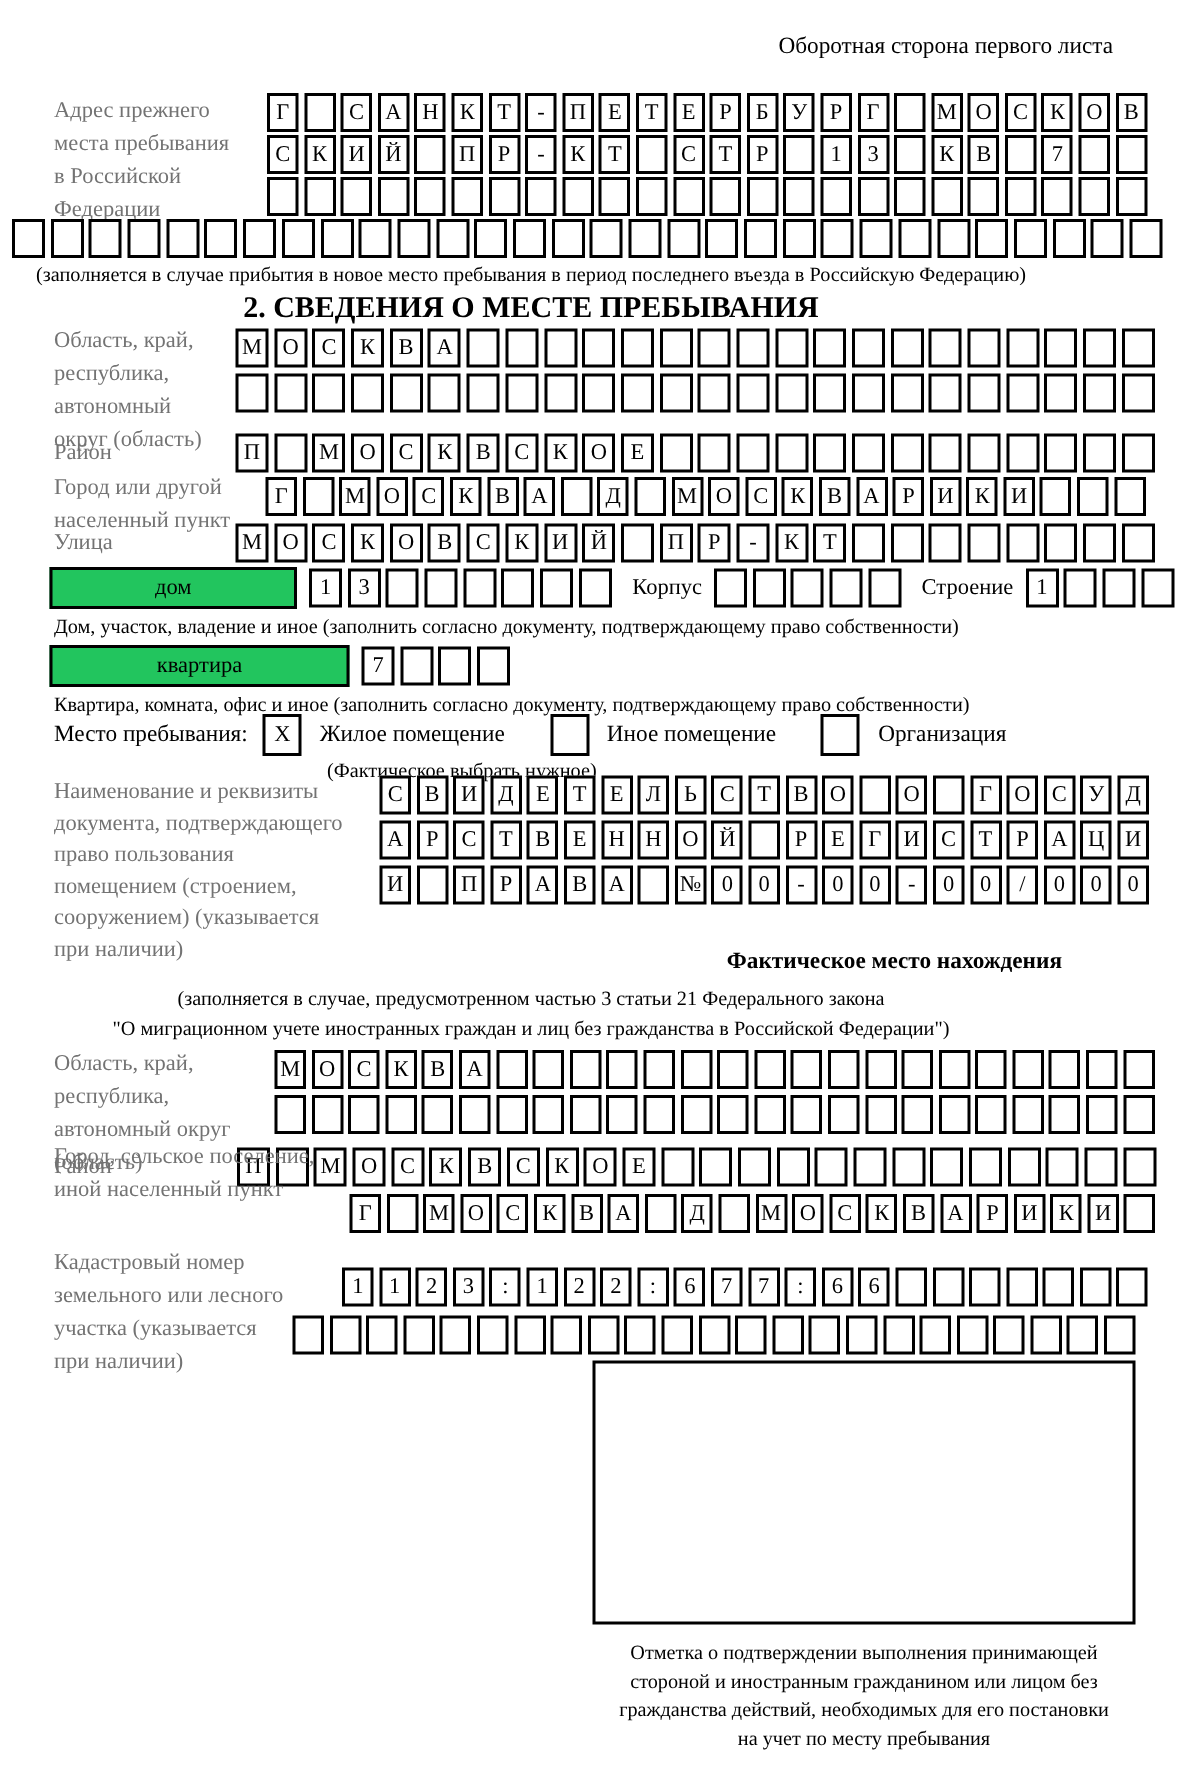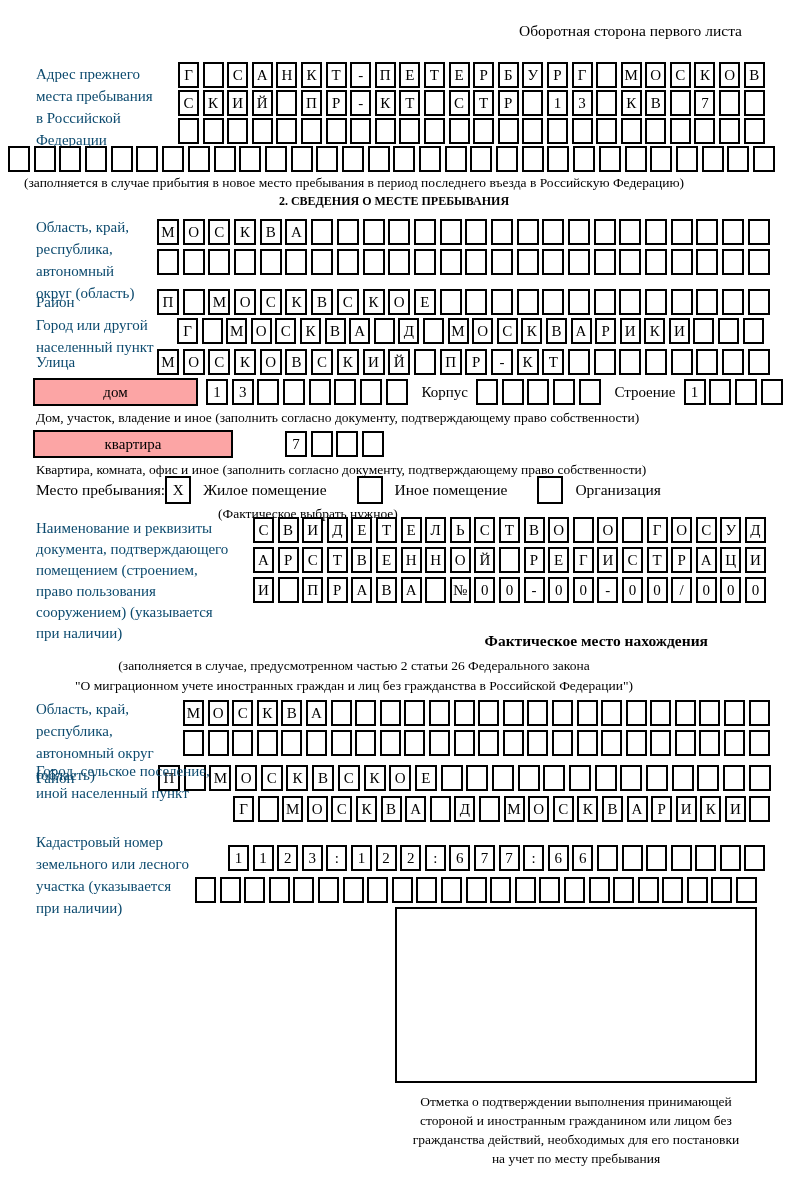--- a/index.html
+++ b/index.html
@@ -3,52 +3,52 @@
 <meta charset="utf-8">
 <style>
   html,body { margin:0; padding:0; background:#fff; }
   .page {
     position:relative; width:800px; height:1180px; margin:0 auto;
     background:#fff; color:#000;
     font-family:"Liberation Serif","DejaVu Serif",serif;
     overflow:hidden;
   }
   .abs { position:absolute; }
-  .lbl { font-size:15px; line-height:22px; color:#0c4a6e; }
+  .lbl { font-size:15px; line-height:22px; color:#737373; }
   .lbl21 { line-height:21px; }
   .note { font-size:13.5px; color:#000; }
   .center { text-align:center; width:708px; left:0; }
   .header-note { font-size:15.5px; text-align:right; width:742px; left:0; }
-  .sec-title { font-size:12px; font-weight:bold;padding-left:40px; }
+  .sec-title { font-size:20px; font-weight:bold; }
   .fact-title { font-size:15.5px; font-weight:bold;text-align:right; }
 
   .boxrow { display:flex; }
   .cbox {
     box-sizing:border-box; flex:0 0 22px; width:22px; height:26px;
     margin-right:3.7px; border:2px solid #000; background:#fff;
     display:inline-flex; align-items:center; justify-content:center;
     font-size:15px; line-height:1;
   }
   .cmp .cbox { flex:0 0 21px; width:21px; margin-right:3.6px; }
 
   .composite { display:flex; align-items:center; }
   .field-box {
     box-sizing:border-box; border:2px solid #000; height:28px;
     display:flex; align-items:center; justify-content:center;
-    font-size:15px; background:#fca5a5;
+    font-size:15px; background:#22c55e;
   }
   .dom-box { width:165px; margin-right:8px; }
   .kvart-box { width:200px; margin-right:8px; }
   .inline-lbl { font-size:15px; margin:0 8px 0 10px; white-space:nowrap; }
   .check-box {
     box-sizing:border-box; width:26px; height:28px; border:2px solid #000;
     display:inline-flex; align-items:center; justify-content:center;
     font-size:15px; background:#fff;
   }
-  .mesto-lbl { font-size:15.5px; white-space:nowrap; }
+  .mesto-lbl { font-size:15.5px; margin-right:10px; white-space:nowrap; }
   .opt-lbl { font-size:15.5px; margin:0 30px 0 12px; white-space:nowrap; }
   .opt-lbl.last { margin-right:0; }
   .stamp-box { box-sizing:border-box; width:362px; height:176px; border:2px solid #000; background:#fff; }
   .caption { width:470px; text-align:center; font-size:13.5px; line-height:19px; }
 </style>
 </head>
 <body>
 
 <div class="page">
 
@@ -343,21 +343,21 @@
     <div class="inline-lbl">Строение</div>
     <div class="boxrow">
         <span class="cbox">1</span>
         <span class="cbox"></span>
         <span class="cbox"></span>
         <span class="cbox"></span>
       </div>
   </div>
   <div class="abs note" style="left:36px; top:410px;">Дом, участок, владение и иное (заполнить согласно документу, подтверждающему право собственности)</div>
 
-  <div class="abs composite" style="left:33px; top:430px;gap:44px;">
+  <div class="abs composite" style="left:33px; top:430px;">
     <div class="field-box kvart-box">квартира</div>
     <div class="boxrow">
         <span class="cbox">7</span>
         <span class="cbox"></span>
         <span class="cbox"></span>
         <span class="cbox"></span>
       </div>
   </div>
   <div class="abs note" style="left:36px; top:462px;">Квартира, комната, офис и иное (заполнить согласно документу, подтверждающему право собственности)</div>
 
@@ -368,22 +368,22 @@
     <span class="check-box"></span>
     <span class="opt-lbl">Иное помещение</span>
     <span class="check-box"></span>
     <span class="opt-lbl last">Организация</span>
   </div>
   <div class="abs note" style="left:218px; top:506px;">(Фактическое выбрать нужное)</div>
 
   <div class="abs lbl lbl21" style="left:36px; top:518px;">
     <div>Наименование и реквизиты</div>
     <div>документа, подтверждающего</div>
+    <div>право пользования</div>
     <div>помещением (строением,</div>
-    <div>право пользования</div>
     <div>сооружением) (указывается</div>
     <div>при наличии)</div>
   </div>
   <div class="abs boxrow cmp" style="left:253px; top:517px;">
       <span class="cbox">С</span>
       <span class="cbox">В</span>
       <span class="cbox">И</span>
       <span class="cbox">Д</span>
       <span class="cbox">Е</span>
       <span class="cbox">Т</span>
@@ -444,21 +444,21 @@
       <span class="cbox">-</span>
       <span class="cbox">0</span>
       <span class="cbox">0</span>
       <span class="cbox">/</span>
       <span class="cbox">0</span>
       <span class="cbox">0</span>
       <span class="cbox">0</span>
     </div>
 
   <div class="abs fact-title center" style="top:632px;">Фактическое место нахождения</div>
-  <div class="abs note center" style="top:658px;">(заполняется в случае, предусмотренном частью 2 статьи 26 Федерального закона</div>
+  <div class="abs note center" style="top:658px;">(заполняется в случае, предусмотренном частью 3 статьи 21 Федерального закона</div>
   <div class="abs note center" style="top:678px;">"О миграционном учете иностранных граждан и лиц без гражданства в Российской Федерации")</div>
 
   <div class="abs lbl" style="left:36px; top:698px;">
     <div>Область, край,</div>
     <div>республика,</div>
     <div>автономный округ</div>
     <div>(область)</div>
   </div>
   <div class="abs boxrow cmp" style="left:183px; top:700px;">
       <span class="cbox">М</span>

